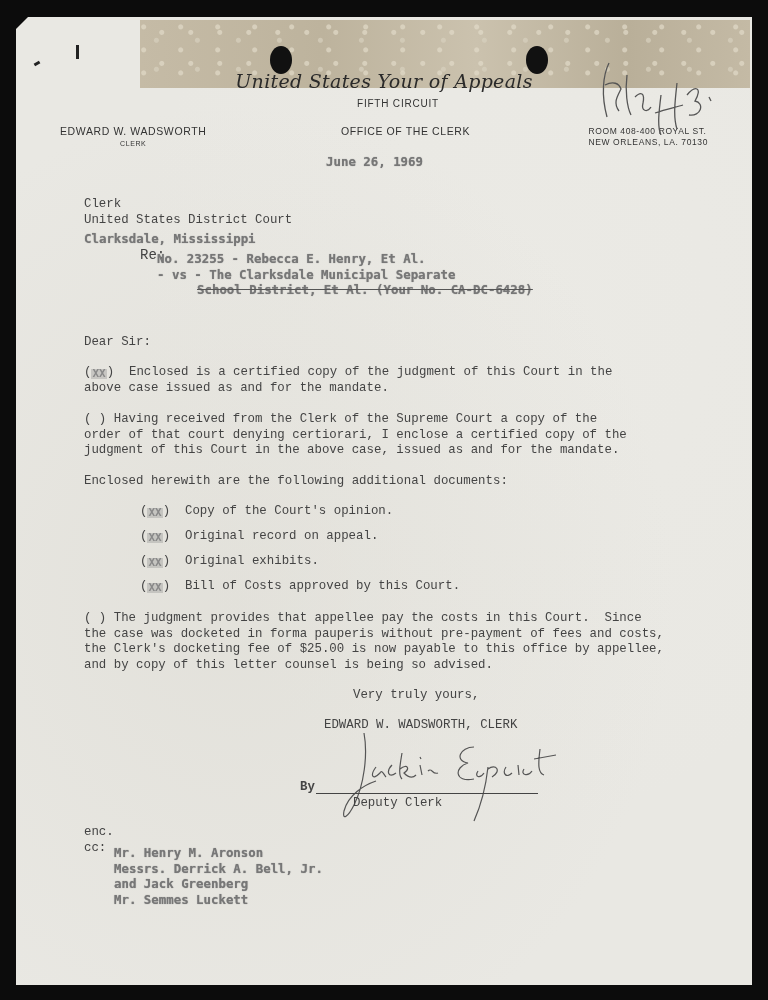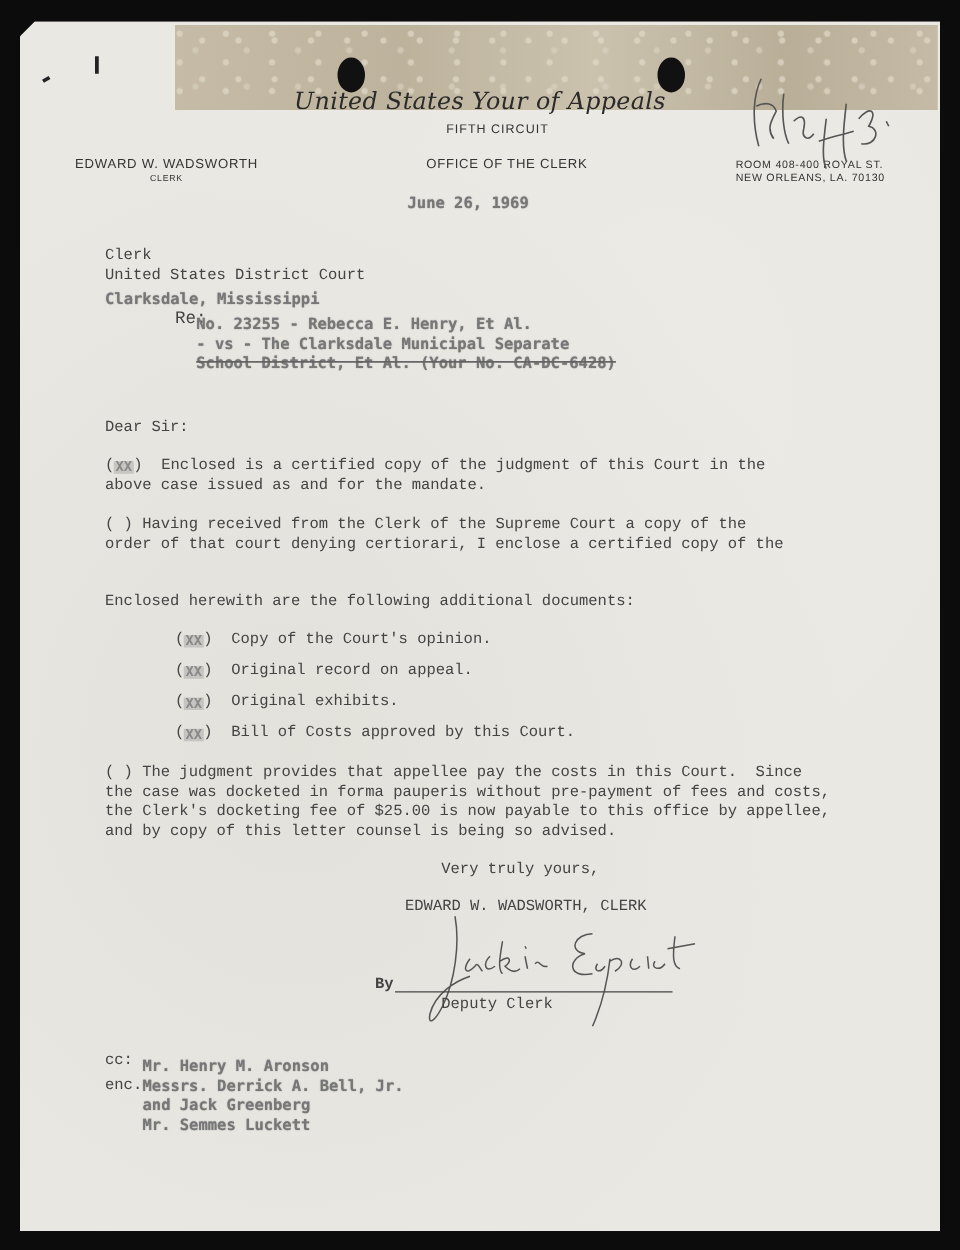--- a/index.html
+++ b/index.html
@@ -100,21 +100,21 @@
     .bold {
       font-family: "DejaVu Sans Mono", monospace;
       font-weight: bold;
       color: #777;
       font-size: 12.4px;
       white-space: pre;
       text-shadow: 0 0 1px #888;
     }
     .abs { position: absolute; }
     .line { display: block; height: 15.5px; line-height: 15.5px; }
-    .strike { text-decoration: line-through; text-decoration-color: #555; }
+    .strike { text-decoration: line-through; text-decoration-color: #555; margin-left: 40px; }
     .box {
       display: inline-block;
       color: #888;
       font-weight: bold;
       font-family: "DejaVu Sans Mono", monospace;
       font-size: 11px;
       background: rgba(140,140,140,0.35);
       line-height: 10px;
       padding: 0 1px;
       vertical-align: -2px;
@@ -180,20 +180,21 @@
   <div class="abs mono" style="left:68px; top:318px;">Dear Sir:</div>
 
   <div class="abs" style="left:68px; top:348px;">
     <span class="line mono"><span>(</span><span class="box">XX</span><span>)  </span><span>Enclosed is a certified copy of the judgment of this Court in the</span></span>
     <span class="line mono">above case issued as and for the mandate.</span>
   </div>
 
   <div class="abs" style="left:68px; top:395px;">
     <span class="line mono"><span>( )</span><span> </span><span>Having received from the Clerk of the Supreme Court a copy of the</span></span>
     <span class="line mono">order of that court denying certiorari, I enclose a certified copy of the</span>
+    <span class="line mono">judgment of this Court in the above case, issued as and for the mandate.</span>
   </div>
 
   <div class="abs mono" style="left:68px; top:457px;">Enclosed herewith are the following additional documents:</div>
 
   <div class="abs" style="left:124px; top:487px;">
     <span class="line mono" style="height:25px;"><span>(</span><span class="box">XX</span><span>)  </span><span>Copy of the Court's opinion.</span></span>
     <span class="line mono" style="height:25px;"><span>(</span><span class="box">XX</span><span>)  </span><span>Original record on appeal.</span></span>
     <span class="line mono" style="height:25px;"><span>(</span><span class="box">XX</span><span>)  </span><span>Original exhibits.</span></span>
     <span class="line mono" style="height:25px;"><span>(</span><span class="box">XX</span><span>)  </span><span>Bill of Costs approved by this Court.</span></span>
   </div>
@@ -211,21 +212,21 @@
   <svg class="signature" viewBox="0 0 240 110">
     <path d="M40 8 C44 30 40 60 30 80 C24 92 18 96 20 86 C24 70 40 60 52 56" fill="none" stroke="#555" stroke-width="1.2"></path>
     <path d="M52 42 C46 50 48 56 56 48 C58 44 60 50 62 52 M68 40 C62 46 64 54 72 48 M78 28 C76 40 74 50 78 54 M76 44 C84 38 86 44 80 48 C84 52 88 54 92 50 M96 40 L98 50 M96 32 L97 34 M104 46 C108 42 108 50 114 48" fill="none" stroke="#555" stroke-width="1.2"></path>
     <path d="M150 22 C136 22 130 36 144 38 C130 42 130 58 150 54 M154 46 C150 52 156 54 160 48 M164 42 C162 60 158 78 150 96 M164 44 C172 38 178 46 168 52 M182 42 C178 48 182 54 188 48 M194 40 L195 50 M200 44 C196 50 204 52 208 46 M216 24 C214 40 214 48 220 50 M210 34 L232 30" fill="none" stroke="#555" stroke-width="1.2"></path>
   </svg>
 
   <div class="abs mono" style="left:284px; top:763px;font-weight:bold;">By</div>
   <div class="sig-line"></div>
   <div class="abs mono" style="left:337px; top:779px;">Deputy Clerk</div>
 
-  <div class="abs mono" style="left:68px; top:808px;margin-top:36px;">enc.</div>
+  <div class="abs mono" style="left:68px; top:808px;">enc.</div>
   <div class="abs mono" style="left:68px; top:824px;">cc:</div>
   <div class="abs" style="left:98px; top:828px;">
     <span class="line bold">Mr. Henry M. Aronson</span>
     <span class="line bold">Messrs. Derrick A. Bell, Jr.</span>
     <span class="line bold">and Jack Greenberg</span>
     <span class="line bold">Mr. Semmes Luckett</span>
   </div>
 </div>
 
 </body></html>

